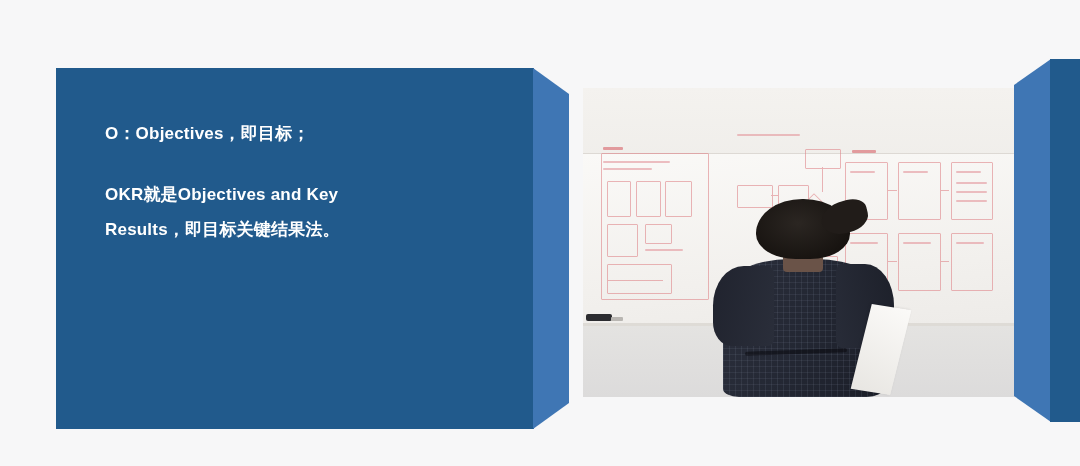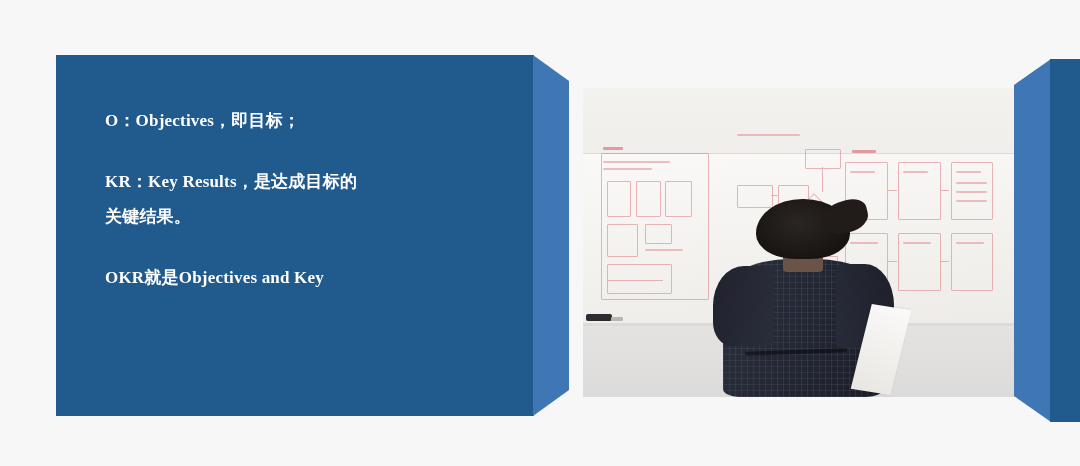--- a/index.html
+++ b/index.html
@@ -16,22 +16,22 @@
   .title{
     position:absolute;left:56px;top:6px;
     font-size:17px;font-weight:700;
     color:#3a6a99;
     letter-spacing:.2px;
     white-space:nowrap;
   }
 
   
   .left-block{
-    position:absolute;left:56px;top:55px;
-    width:478px;height:361px;font-family:Liberation Serif, serif;
+    position:absolute;left:56px;top:68px;
+    width:478px;height:361px;
   }
   .left-face{
     position:absolute;left:0;top:0;width:478px;height:361px;
     background:#215a8c;
   }
   .left-bevel{
     position:absolute;left:477px;top:0;width:36px;height:361px;
     background:#3f76b4;
     clip-path:polygon(0 0, 100% 26px, 100% calc(100% - 26px), 0 100%);
   }
@@ -164,27 +164,24 @@
   <div class="left-block">
     <div class="left-face"></div>
     <div class="left-bevel"></div>
 
     <div class="text-wrap">
 
       <p class="para">
         <span class="l">O：Objectives，即目标；</span>
       </p>
 
-      <p class="para">
-        <span class="l">KR：Key Results，是达成目标的</span>
-        <span class="l">关键结果。</span>
-      </p>
 
       <p class="para">
         <span class="l">OKR就是Objectives and Key</span>
+        <span class="l">Results，即目标关键结果法。</span>
       </p>
 
     </div>
   </div>
 
   <div class="photo">
     <div class="wb-upper"></div>
     <div class="wb-line"></div>
     <div class="wb-main"></div>
 

